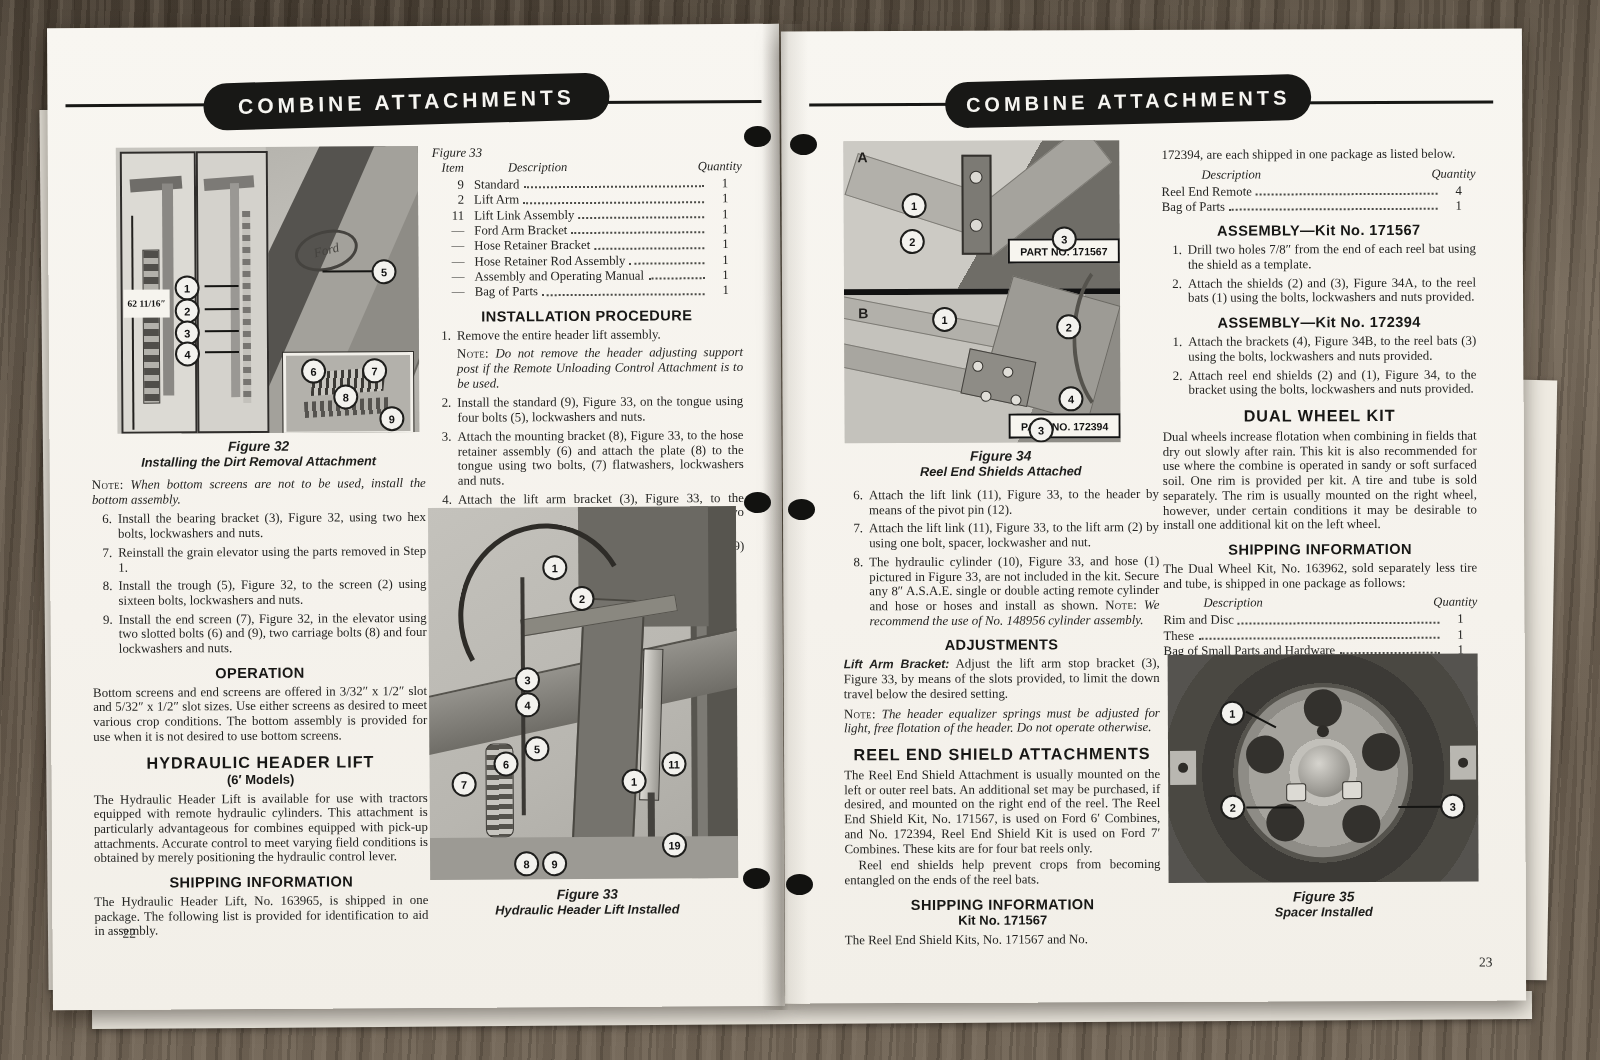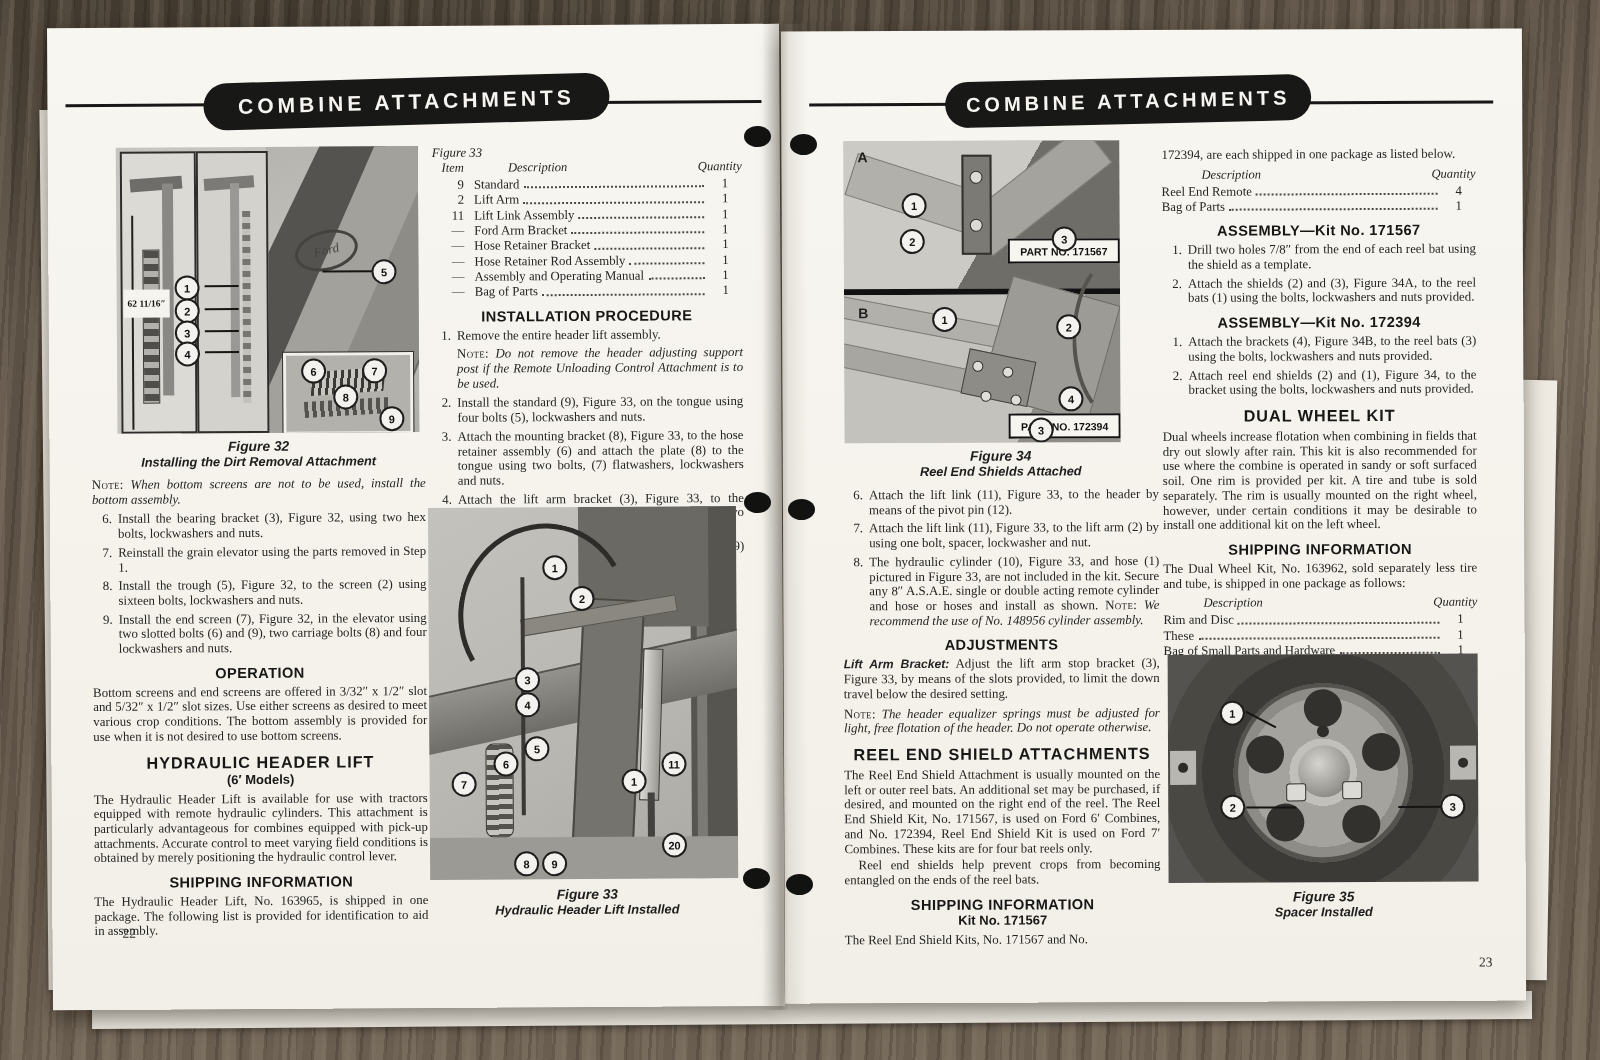--- a/index.html
+++ b/index.html
@@ -304,21 +304,21 @@
       <div class="co" style="left:112px;top:344px;">
           <span>9</span>
         </div>
       <div class="co" style="left:192px;top:262px;">
           <span>1</span>
         </div>
       <div class="co" style="left:232px;top:245px;">
           <span>11</span>
         </div>
       <div class="co" style="left:232px;top:326px;">
-          <span>20</span>
+          <span>19</span>
         </div>
     </div>
     <div class="flow" style="left:382px;top:862px;width:306px;">
       <div class="cap">
         <div class="t1">Figure 33</div>
         <div class="t2">Hydraulic Header Lift Installed</div>
       </div>
     </div>
 
     <div class="pagenum" style="left:45px;top:898px;margin-left:25px;">22</div>

